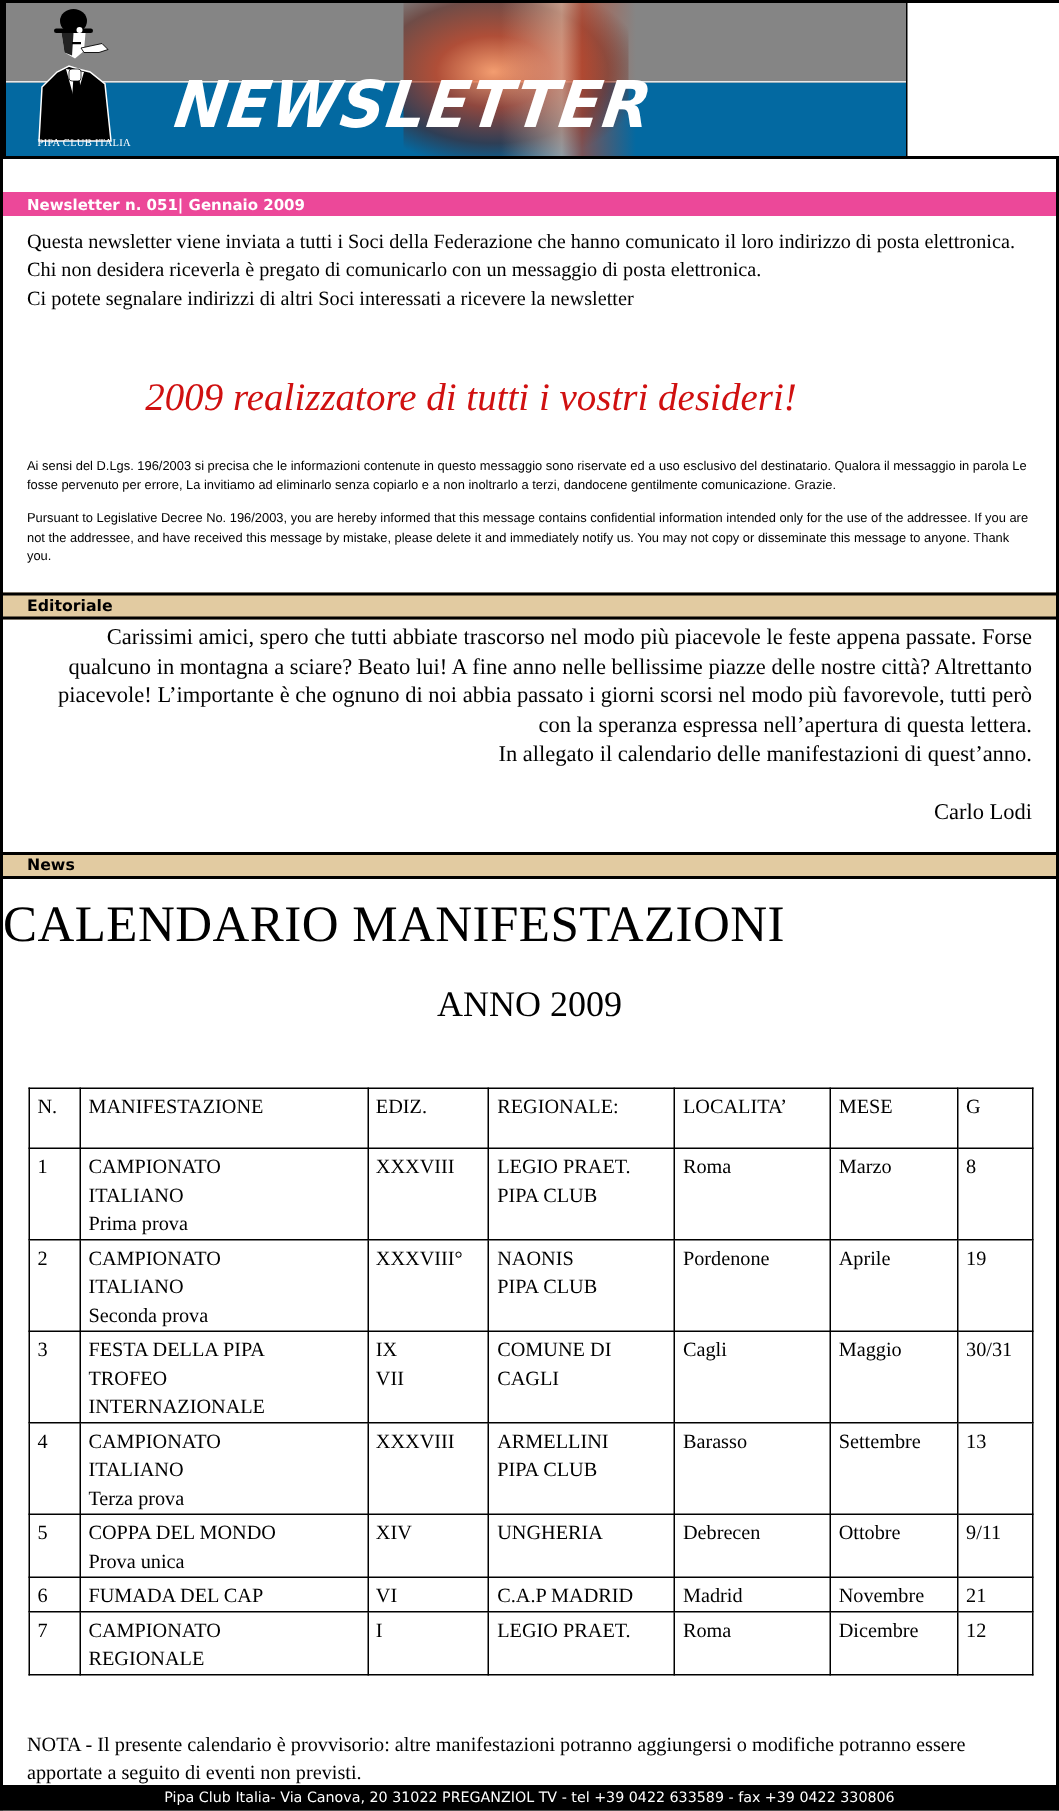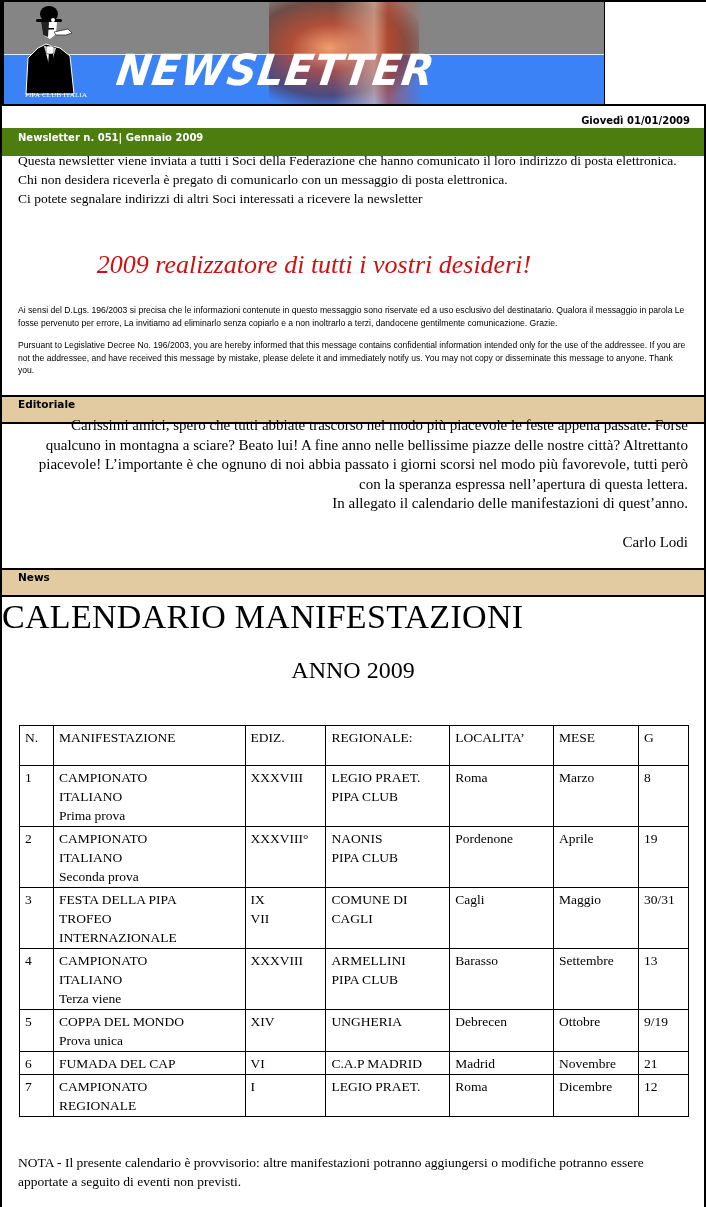--- a/index.html
+++ b/index.html
@@ -2,47 +2,47 @@
 <html><head>
 <meta charset="utf-8">
 <style>
   * { box-sizing: border-box; margin: 0; padding: 0; }
   html, body { width: 706px; height: 1207px; background: #000; overflow: hidden; }
   body { font-family: "Liberation Serif", serif; color: #000; }
   .page { position: relative; width: 706px; height: 1207px; background: #fff; border-left: 2px solid #000; border-right: 2px solid #000; }
 
   
   .banner { position: absolute; left: 0; top: 0; width: 706px; height: 106px; background: #000; }
-  .banner-img { position: absolute; left: 2px; top: 2px; width: 600px; height: 102px; overflow: hidden; background: #3b82f6; }
+  .banner-img { position: absolute; left: 2px; top: 2px; width: 600px; height: 102px; overflow: hidden; background: #0369a1; }
   .banner-gray { position: absolute; left: 0; top: 0; width: 600px; height: 53px; background: #858585; border-bottom: 1px solid #e8e8e8; }
   .fire { position: absolute; left: 265px; top: 0; width: 150px; height: 102px;
           background: radial-gradient(ellipse at 40% 45%, rgba(255,160,110,0.9) 0%, rgba(190,60,30,0.75) 30%, rgba(90,20,10,0.5) 60%, rgba(0,0,0,0) 80%); }
   .fire2 { position: absolute; left: 330px; top: 0; width: 90px; height: 102px;
            background: linear-gradient(90deg, rgba(0,0,0,0), rgba(255,200,170,0.55) 45%, rgba(200,70,40,0.6) 60%, rgba(0,0,0,0)); }
   .banner-title { position: absolute; left: 113px; top: 48px; font-family: "DejaVu Sans", sans-serif; font-weight: bold; font-style: italic;
                   font-size: 41px; letter-spacing: 1px; color: #fff; transform: skewX(-8deg) scaleY(1.05); line-height: 1; }
   .logo { position: absolute; left: 18px; top: 4px; width: 60px; height: 94px; }
   .logo-caption { position: absolute; left: 21px; top: 89px; font-family: "Liberation Serif", serif; font-size: 7px; color: #fff; letter-spacing: 0.2px; }
   .banner-white { position: absolute; left: 603px; top: 2px; width: 101px; height: 102px; background: #fff; }
 
   
   .date-row { position: absolute; left: 0; top: 106px; width: 702px; height: 22px; background: #fff; }
   .date { position: absolute; right: 14px; top: 9px; font-family: "DejaVu Sans", sans-serif; font-weight: bold; font-size: 10px; color: #000; }
 
   
-  .issue-bar { position: absolute; left: 0; top: 128px; width: 702px; height: 28px; background: #4d7c0f; }
+  .issue-bar { position: absolute; left: 0; top: 128px; width: 702px; height: 16px; background: #ec4899; }
   .issue-text { position: absolute; left: 16px; top: 4px; font-family: "DejaVu Sans", sans-serif; font-size: 10px; font-weight: bold; color: #fff; }
 
   .intro { position: absolute; left: 16px; top: 151px; width: 670px; font-size: 13.5px; line-height: 19px; }
   .slogan { position: absolute; left: 0; top: 250px; width: 624px; text-align: center; font-family: "Liberation Serif", serif; font-style: italic;
             font-size: 26px; color: #d01010; }
   .legal { position: absolute; left: 16px; top: 304px; width: 672px; font-family: "Liberation Sans", sans-serif; font-size: 8.6px; line-height: 12.5px; color: #000; }
   .legal p + p { margin-top: 10px; }
 
-  .section-bar { position: absolute; left: 0; width: 702px; height: 29px; background: #e2cba1; border-top: 2px solid #000; border-bottom: 2px solid #000; }
+  .section-bar { position: absolute; left: 0; width: 702px; height: 18px; background: #e2cba1; border-top: 2px solid #000; border-bottom: 2px solid #000; }
   .section-bar span { position: absolute; left: 16px; top: 1px; font-family: "DejaVu Sans", sans-serif; font-weight: bold; font-size: 10.5px; color: #000; }
 
   .editorial { position: absolute; left: 16px; top: 416px; width: 670px; font-size: 15px; line-height: 19.5px; text-align: right; }
   .editorial p { margin: 0; }
 
   .cal-title { position: absolute; left: 0; top: 598px; width: 698px; text-align: left; font-family: "Liberation Serif", serif; font-size: 34px; letter-spacing: 0.3px; }
   .cal-sub { position: absolute; left: 0; top: 657px; width: 702px; text-align: center; font-family: "Liberation Serif", serif; font-size: 24px; }
 
   table.cal { position: absolute; left: 17px; top: 725px; width: 670px; border-collapse: collapse; font-family: "Liberation Serif", serif; font-size: 13.5px; line-height: 19px; }
   table.cal th, table.cal td { border: 1px solid #000; vertical-align: top; text-align: left; font-weight: normal; padding: 2px 5px 1px 5px; }
@@ -79,23 +79,20 @@
         <path d="M22 40 L28 62 L34 42 Z" fill="#fff"></path>
         <path d="M27 45 L31 45 L32 60 L29 66 L26 60 Z" fill="#000"></path>
         <rect x="24" y="40" width="8" height="8" rx="2" fill="#fff" stroke="#000" stroke-width="0.5"></rect>
       </svg>
       <div class="logo-caption">PIPA CLUB ITALIA</div>
       <div class="banner-title">NEWSLETTER</div>
     </div>
     <div class="banner-white"></div>
   </div>
 
-  <div class="date-row">
-    <span class="date">Giovedì 01/01/2009</span>
-  </div>
 
   <div class="issue-bar">
     <span class="issue-text">Newsletter n. 051| Gennaio 2009</span>
   </div>
 
   <div class="intro">
     <div>Questa newsletter viene inviata a tutti i Soci della Federazione che hanno comunicato il loro indirizzo di posta elettronica.</div>
     <div>Chi non desidera riceverla è pregato di comunicarlo con un messaggio di posta elettronica.</div>
     <div>Ci potete segnalare indirizzi di altri Soci interessati a ricevere la newsletter</div>
   </div>
@@ -191,21 +188,21 @@
           </td>
           <td>Cagli</td>
           <td>Maggio</td>
           <td>30/31</td>
         </tr>
         <tr>
           <td>4</td>
           <td>
             <div>CAMPIONATO</div>
             <div>ITALIANO</div>
-            <div>Terza viene</div>
+            <div>Terza prova</div>
           </td>
           <td>
             <div>XXXVIII</div>
           </td>
           <td>
             <div>ARMELLINI</div>
             <div>PIPA CLUB</div>
           </td>
           <td>Barasso</td>
           <td>Settembre</td>
@@ -218,21 +215,21 @@
             <div>Prova unica</div>
           </td>
           <td>
             <div>XIV</div>
           </td>
           <td>
             <div>UNGHERIA</div>
           </td>
           <td>Debrecen</td>
           <td>Ottobre</td>
-          <td>9/19</td>
+          <td>9/11</td>
         </tr>
         <tr>
           <td>6</td>
           <td>
             <div>FUMADA DEL CAP</div>
           </td>
           <td>
             <div>VI</div>
           </td>
           <td>
@@ -256,13 +253,16 @@
           </td>
           <td>Roma</td>
           <td>Dicembre</td>
           <td>12</td>
         </tr>
       </tbody>
   </table>
 
   <div class="note">NOTA - Il presente calendario è provvisorio: altre manifestazioni potranno aggiungersi o modifiche potranno essere apportate a seguito di eventi non previsti.</div>
 
+  <div class="footer">
+    <span>Pipa Club Italia- Via Canova, 20 31022 PREGANZIOL TV - tel +39 0422 633589 - fax +39 0422 330806</span>
+  </div>
 </div>
 
 </body></html>

